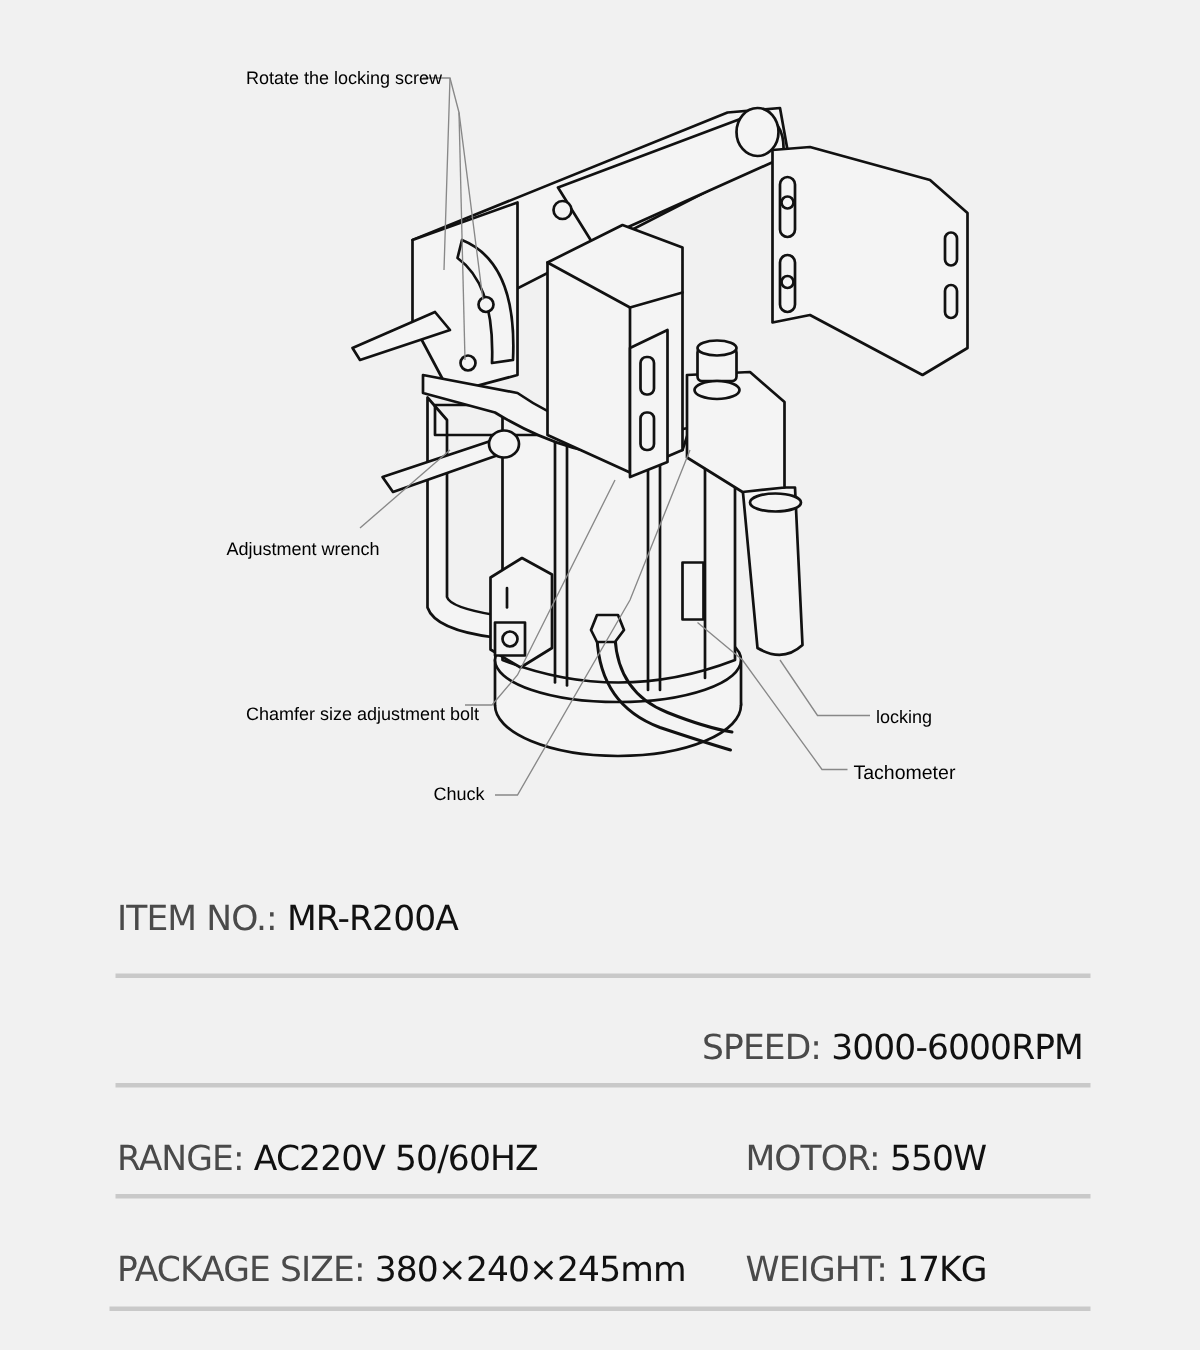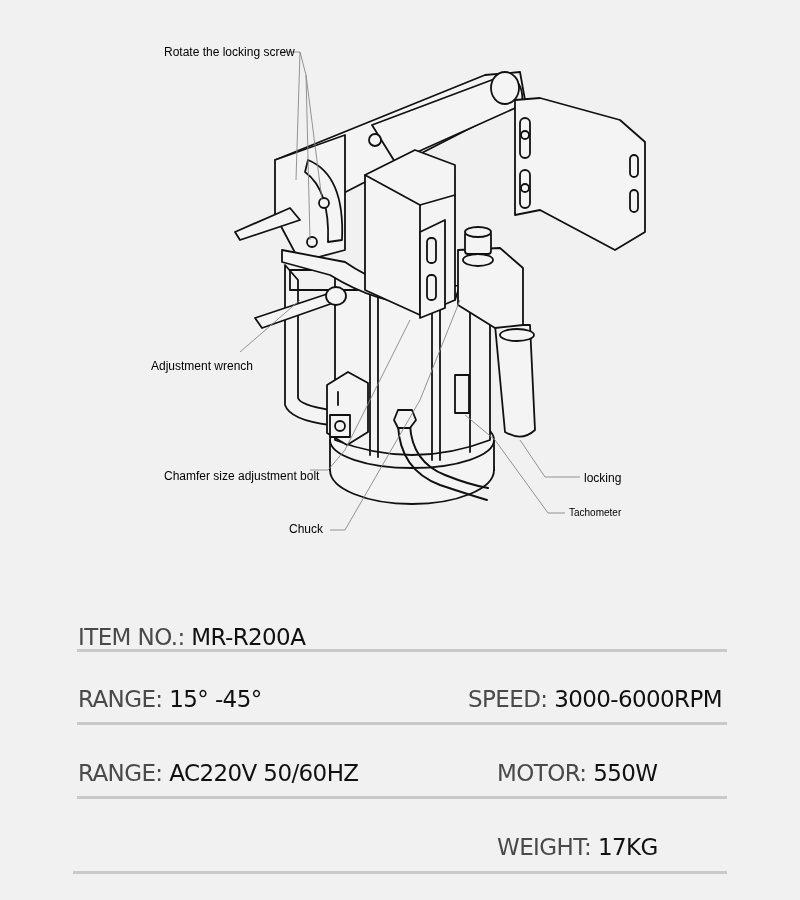--- a/index.html
+++ b/index.html
@@ -133,55 +133,55 @@
     <polyline points="580,477 545,477 520,440"></polyline>
     <polyline points="565,513 548,513 495,440 465,415"></polyline>
   </g>
 </svg>
 
 <span class="callout" style="left:164px;top:45px;">Rotate the locking screw</span>
 <span class="callout" style="left:151px;top:359px;">Adjustment wrench</span>
 <span class="callout" style="left:164px;top:469px;">Chamfer size adjustment bolt</span>
 <span class="callout" style="left:289px;top:522px;">Chuck</span>
 <span class="callout" style="left:584px;top:471px;">locking</span>
-<span class="callout" style="left:569px;top:507px;font-size:10px;">Tachometer</span>
+<span class="callout" style="left:569px;top:507px;font-size:13px;">Tachometer</span>
 
 <div>
-  <div class="spec-row" style="top:624px;">
+  <div class="spec-row" style="top:600px;">
     <span class="spec-cell" style="left:78px;">
       <span class="spec-label">ITEM NO.:</span>
       <span class="spec-value">MR-R200A</span>
     </span>
   </div>
   <div class="divider" style="left:77px;width:650px;top:649px;"></div>
 
   <div class="spec-row" style="top:686px;">
-    <span class="spec-cell" style="left:78px;">
-      <span class="spec-label">RANGE:</span>
-      <span class="spec-value">15° -45°</span>
-    </span>
     <span class="spec-cell" style="left:468px;">
       <span class="spec-label">SPEED:</span>
       <span class="spec-value">3000-6000RPM</span>
     </span>
   </div>
   <div class="divider" style="left:77px;width:650px;top:722px;"></div>
 
   <div class="spec-row" style="top:760px;">
     <span class="spec-cell" style="left:78px;">
       <span class="spec-label">RANGE:</span>
       <span class="spec-value">AC220V 50/60HZ</span>
     </span>
     <span class="spec-cell" style="left:497px;">
       <span class="spec-label">MOTOR:</span>
       <span class="spec-value">550W</span>
     </span>
   </div>
   <div class="divider" style="left:77px;width:650px;top:796px;"></div>
 
   <div class="spec-row" style="top:834px;">
+    <span class="spec-cell" style="left:78px;">
+      <span class="spec-label">PACKAGE SIZE:</span>
+      <span class="spec-value">380×240×245mm</span>
+    </span>
     <span class="spec-cell" style="left:497px;">
       <span class="spec-label">WEIGHT:</span>
       <span class="spec-value">17KG</span>
     </span>
   </div>
   <div class="divider" style="left:73px;width:654px;top:871px;"></div>
 </div>
 
 </body></html>

